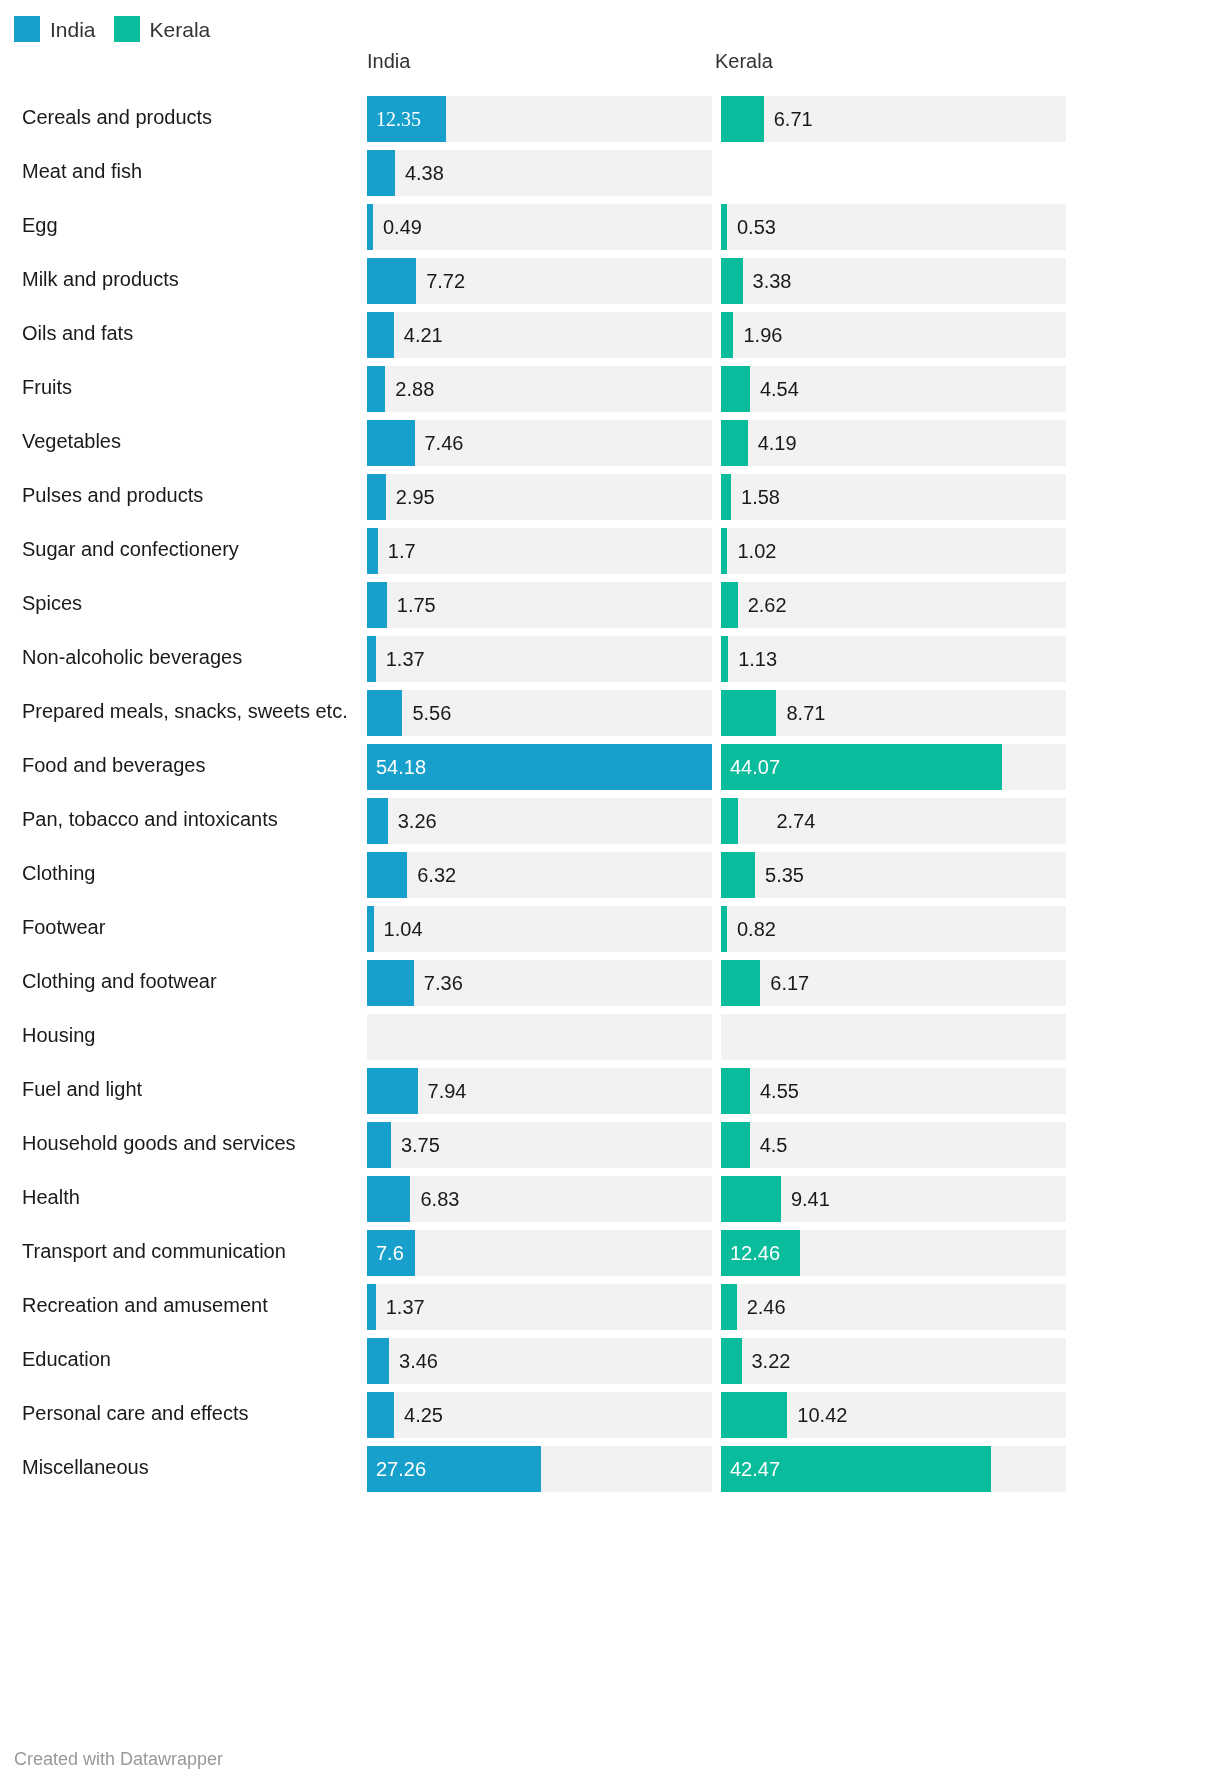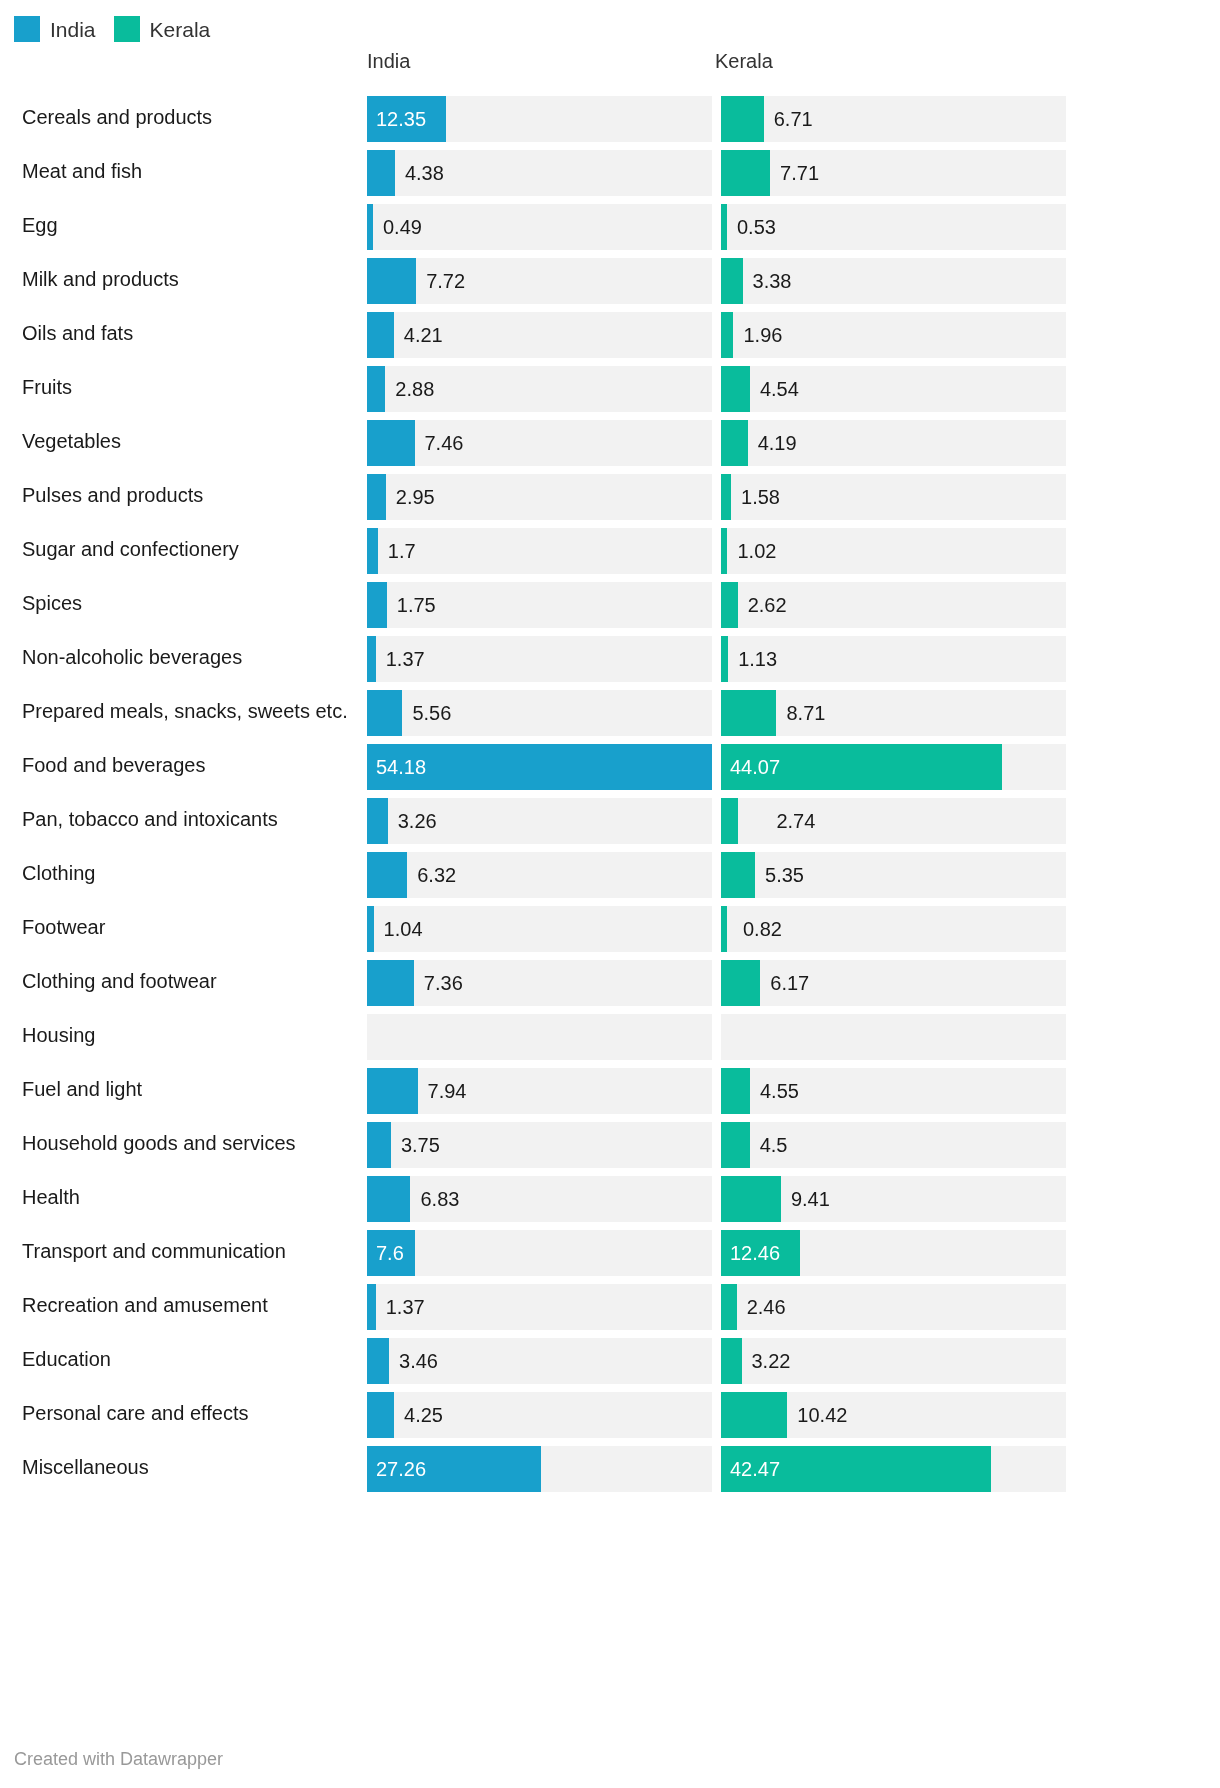--- a/index.html
+++ b/index.html
@@ -145,39 +145,35 @@
     <div class="col-header india">India</div>
     <div class="col-header kerala">Kerala</div>
   </div>
 
   <div class="rows" id="rows">
       <div class="row">
         <div class="row-label">Cereals and products</div>
         <div class="track-group">
           <div class="track india">
             <div class="bar" style="width: 78.6406px; background: rgb(24, 160, 204);"></div>
-            <div class="bar-value inside" style="left: 0px;">12.35</div>
+            <div class="bar-value inside" style="left: 0px; font-family: Liberation Serif, serif;">12.35</div>
           </div>
           <div class="track kerala">
             <div class="bar" style="width: 42.727px; background: rgb(9, 188, 156);"></div>
             <div class="bar-value outside" style="left: 42.727px;">6.71</div>
           </div>
         </div>
       </div>
       <div class="row">
         <div class="row-label">Meat and fish</div>
         <div class="track-group">
           <div class="track india">
             <div class="bar" style="width: 27.8904px; background: rgb(24, 160, 204);"></div>
             <div class="bar-value outside" style="left: 27.8904px;">4.38</div>
           </div>
-          <div class="track kerala">
-            <div class="bar" style="width: 49.0947px; background: rgb(9, 188, 156);"></div>
-            <div class="bar-value outside" style="left: 49.0947px;">7.71</div>
-          </div>
         </div>
       </div>
       <div class="row">
         <div class="row-label">Egg</div>
         <div class="track-group">
           <div class="track india">
             <div class="bar" style="width: 6px; background: rgb(24, 160, 204);"></div>
             <div class="bar-value outside" style="left: 6px;">0.49</div>
           </div>
           <div class="track kerala">
@@ -344,21 +340,21 @@
       </div>
       <div class="row">
         <div class="row-label">Footwear</div>
         <div class="track-group">
           <div class="track india">
             <div class="bar" style="width: 6.62237px; background: rgb(24, 160, 204);"></div>
             <div class="bar-value outside" style="left: 6.62237px;">1.04</div>
           </div>
           <div class="track kerala">
             <div class="bar" style="width: 6px; background: rgb(9, 188, 156);"></div>
-            <div class="bar-value outside" style="left: 12px;">0.82</div>
+            <div class="bar-value outside" style="left: 6px;">0.82</div>
           </div>
         </div>
       </div>
       <div class="row">
         <div class="row-label">Clothing and footwear</div>
         <div class="track-group">
           <div class="track india">
             <div class="bar" style="width: 46.866px; background: rgb(24, 160, 204);"></div>
             <div class="bar-value outside" style="left: 46.866px;">7.36</div>
           </div>

